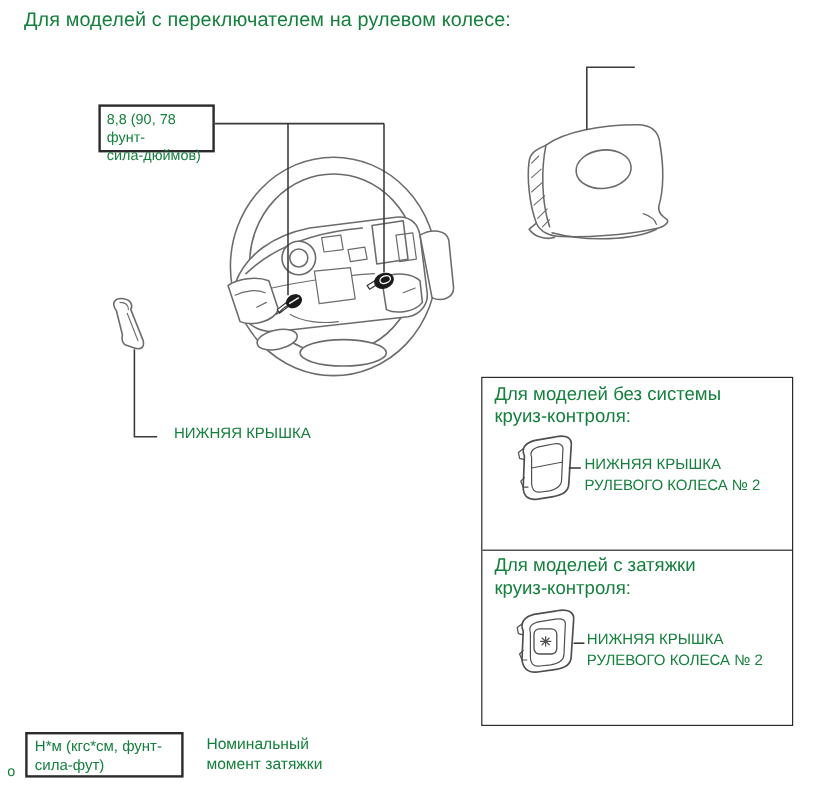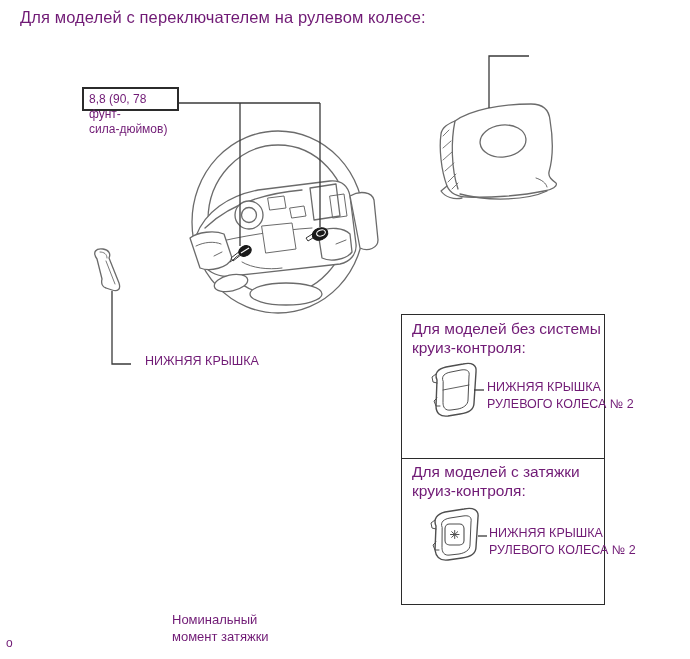--- a/index.html
+++ b/index.html
@@ -1,33 +1,33 @@
 <!DOCTYPE html>
 <html><head>
 <meta charset="utf-8">
 <style>
   * { margin:0; padding:0; box-sizing:border-box; }
   html,body { background:#fff; }
   #page {
     position:relative; width:690px; height:659px; background:#ffffff;
-    font-family:"Liberation Sans", sans-serif; color:#701a75; overflow:hidden;
+    font-family:"Liberation Sans", sans-serif; color:#15803d; overflow:hidden;
   }
   #art { position:absolute; left:0; top:0; z-index:1; }
   .txt { position:absolute; z-index:2; }
   #title { left:20px; top:7px; font-size:16.5px; line-height:21px; letter-spacing:0.1px; }
   .callout-box {
     position:absolute; z-index:2; border:2px solid #2b2b2b; background:#fff;
     font-size:12px; line-height:15px; padding:3px 4px 2px 5px;
   }
-  #torque-box { left:82px; top:87px; width:97px; height:24px; }
+  #torque-box { left:82px; top:87px; width:97px; height:40px; }
   .lbl { font-size:12.5px; line-height:16.5px; white-space:nowrap; }
   #pad-label { left:533px; top:45px; }
   #cover3-label { left:145px; top:353px; }
   #variant-box {
-    position:absolute; z-index:2; left:401px; top:314px; width:204px; height:291px;
+    position:absolute; z-index:2; left:401px; top:314px; width:260px; height:291px;
     border:1.5px solid #2b2b2b; background:transparent;
   }
   #variant-divider { position:absolute; left:0; top:142.5px; width:100%; height:0; border-top:1.5px solid #2b2b2b; }
   .section-title { position:absolute; font-size:15.5px; line-height:19px; }
   #s1-title { left:10px; top:4px; }
   #s2-title { left:10px; top:147px; }
   .part-lbl { position:absolute; font-size:12.5px; line-height:16.5px; white-space:nowrap; }
   #s1-part-label { left:85px; top:64px; }
   #s2-part-label { left:87px; top:210px; }
   #legend-box { left:21px; top:610px; width:132px; height:38px; font-size:12.5px; line-height:16px; padding:2px 4px 2px 6px; }
@@ -159,19 +159,23 @@
     <div id="s2-title" class="section-title">
       <div>Для моделей с затяжки</div>
       <div>круиз-контроля:</div>
     </div>
     <div id="s2-part-label" class="part-lbl">
       <div>НИЖНЯЯ КРЫШКА</div>
       <div>РУЛЕВОГО КОЛЕСА № 2</div>
     </div>
   </div>
 
+  <div id="legend-box" class="callout-box">
+    <div>Н*м (кгс*см, фунт-</div>
+    <div>сила-фут)</div>
+  </div>
   <div id="legend-desc" class="txt">
     <div>Номинальный</div>
     <div>момент затяжки</div>
   </div>
 
   <div id="corner-mark" class="txt">o</div>
 </div>
 
 </body></html>

